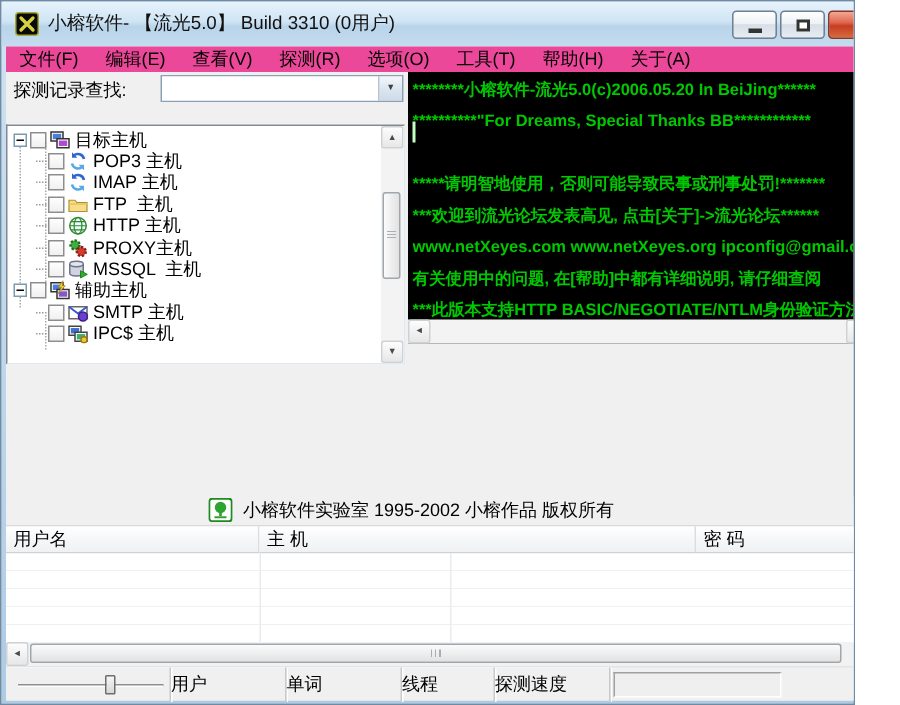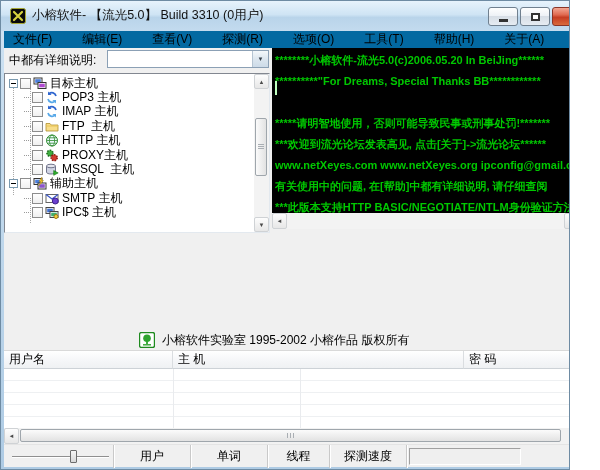--- a/index.html
+++ b/index.html
@@ -19,34 +19,34 @@
   .wb.min,.wb.max { width:30px; }
   .wb.close { width:42px; border-color:#8a3527;
         background:linear-gradient(#f2a793,#e06a50 40%,#c63d22 55%,#d96a3c); }
   .glyph-min { width:9px; height:3px; background:#333; margin-top:7px; }
   .glyph-max { width:9px; height:8px; border:2px solid #333; background:#fff; }
   .glyph-close { color:#fff; font-weight:bold; font-size:13px; line-height:17px; text-shadow:0 1px 1px #7a2012; }
 
   
   .client { position:absolute; left:3px; top:30px; width:594px; height:436px; background:#f0f0f0; }
 
-  .menubar { position:absolute; left:0; top:0; width:594px; height:17px; background:#0369a1; display:flex;gap:12px; }
+  .menubar { position:absolute; left:0; top:0; width:594px; height:17px; background:#ec4899; display:flex; }
   .menu-item { padding:0 9px; font-size:12px; line-height:17px; color:#000; }
 
   
   .finder-label { position:absolute; left:5px; top:21px; font-size:12px; color:#000; }
   .combo { position:absolute; left:103px; top:19px; width:162px; height:18px;
            background:#fff; border:1px solid #8ba0b5; display:flex; }
   .combo-input { flex:1; border:0; outline:0; font-size:12px; padding:0 3px; background:#fff; min-width:0; }
   .combo-btn { width:16px; height:16px; border-left:1px solid #b5c4d2;
                background:linear-gradient(#f4f8fb,#dce6ef 50%,#cddbe8); display:flex; align-items:center; justify-content:center; }
   .combo-btn .arr { font-size:6px; color:#39434d; }
 
   
-  .tree { position:absolute; left:0; top:42px; width:266px; height:160px; background:#fff;
+  .tree { position:absolute; left:0; top:52px; width:266px; height:160px; background:#fff;
           border:1px solid; border-color:#828790 #e3e9ef #e3e9ef #828790; overflow:hidden; }
   .trows { position:absolute; left:0; top:2px; right:16px; }
   .trow { height:14.4px; display:flex; align-items:center; position:relative; }
   .trow .expander { width:9px; height:9px; border:1px solid #7a9ab0; background:#fff; margin:0 2px 0 4px; position:relative; flex:none; }
   .trow .expander::after { content:""; position:absolute; left:1px; top:3px; width:5px; height:1px; background:#000; }
   .cb { width:11px; height:11px; border:1px solid #8d8d8d; background:linear-gradient(#fefefe,#f0f0f0); margin-right:2px; flex:none; }
   .trow.c { padding-left:19px; }
   .trow.c::before { content:""; width:7px; border-top:1px dotted #9a9a9a; margin-right:1px; flex:none; }
   .ticon { width:14px; height:13px; margin-right:3px; flex:none; }
   .ticon svg { display:block; }
@@ -103,21 +103,21 @@
   .main-hscroll .sbtn { position:absolute; top:0; height:16px; }
   .main-hscroll .sbtn.rgt { right:0; }
   .hthumb { position:absolute; left:16px; top:1px; width:541px; height:13px; border:1px solid #9fa6ac; border-radius:2px;
             background:linear-gradient(#fbfbfb,#e2e2e2); }
   .hthumb::after { content:""; position:absolute; top:3px; bottom:3px; left:50%; width:7px; margin-left:-4px;
             background:repeating-linear-gradient(to right,#a9aeb3 0 1px,transparent 1px 3px); }
 
   
   .statusbar { position:absolute; left:0; top:413px; width:594px; height:23px; background:#f0f0f0; border-top:1px solid #e4e4e4; }
   .pane { position:absolute; top:0; height:23px; border-right:1px solid #c9c9c9; box-shadow:1px 0 0 #fff;
-          font-size:12px; line-height:22px; text-align:center; color:#000; }
+          font-size:12px; line-height:22px; text-align:left; color:#000; }
   .pane.slider-pane { left:0; width:110px; }
   .pane.p1 { left:110px; width:77px; }
   .pane.p2 { left:187px; width:77px; }
   .pane.p3 { left:264px; width:62px; }
   .pane.p4 { left:326px; width:77px; }
   .pane.empty { left:405px; width:112px; height:17px; top:3px; border:1px solid; border-color:#a0a0a0 #fff #fff #a0a0a0; box-shadow:none; background:#efefef; }
   .track { position:absolute; left:8px; top:11px; width:97px; height:2px; background:#8f8f8f; border-bottom:1px solid #fff; }
   .sl-thumb { position:absolute; left:66px; top:5px; width:7px; height:13px; border:1px solid #6d6d6d; border-radius:1px;
               background:linear-gradient(#f6f6f6,#d8d8d8); }
   .stop-btn { position:absolute; left:520px; top:2px; width:70px; height:19px; font-size:12px; color:#9aa0a5;
@@ -156,21 +156,21 @@
       <span class="menu-item">文件(F)</span>
       <span class="menu-item">编辑(E)</span>
       <span class="menu-item">查看(V)</span>
       <span class="menu-item">探测(R)</span>
       <span class="menu-item">选项(O)</span>
       <span class="menu-item">工具(T)</span>
       <span class="menu-item">帮助(H)</span>
       <span class="menu-item">关于(A)</span>
     </div>
 
-    <span class="finder-label">中都有详细说明:</span>
+    <span class="finder-label">探测记录查找:</span>
     <div class="combo">
       <input class="combo-input" value="" style="">
       <div class="combo-btn">
           <span class="arr">▼</span>
         </div>
     </div>
 
     <div class="tree">
       <div class="guide g-root"></div>
       <div class="guide g-kids1"></div>

